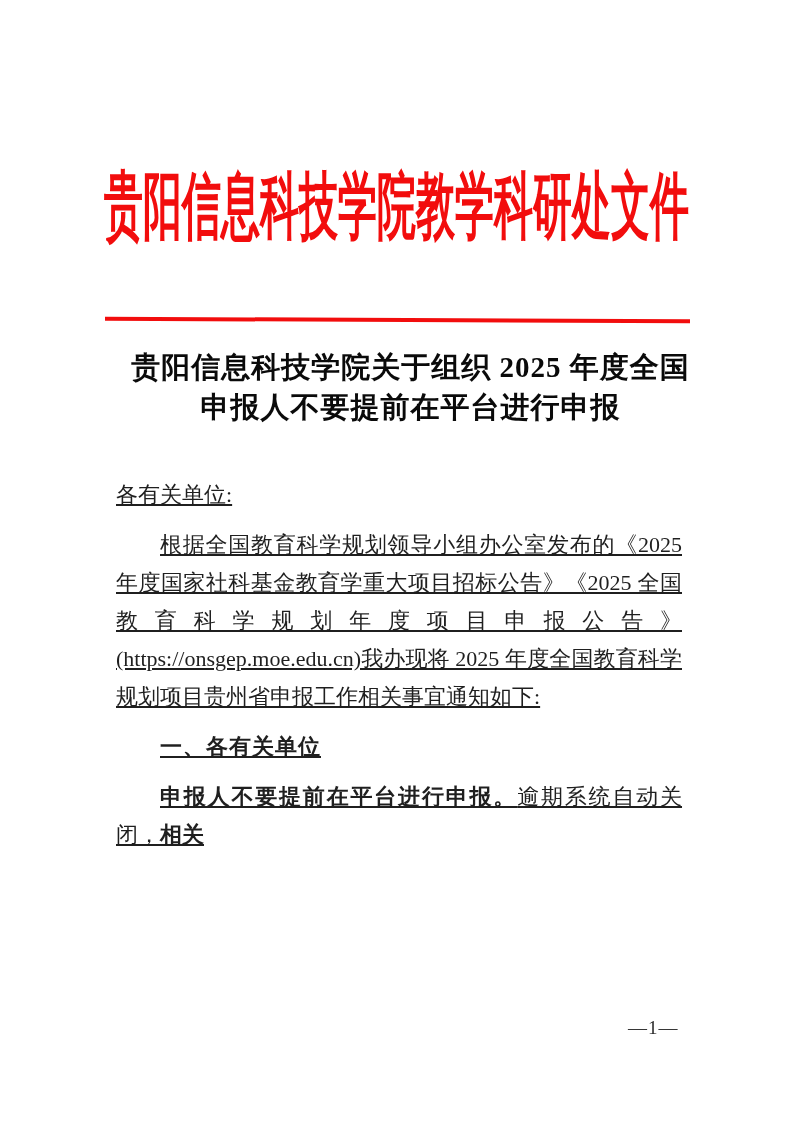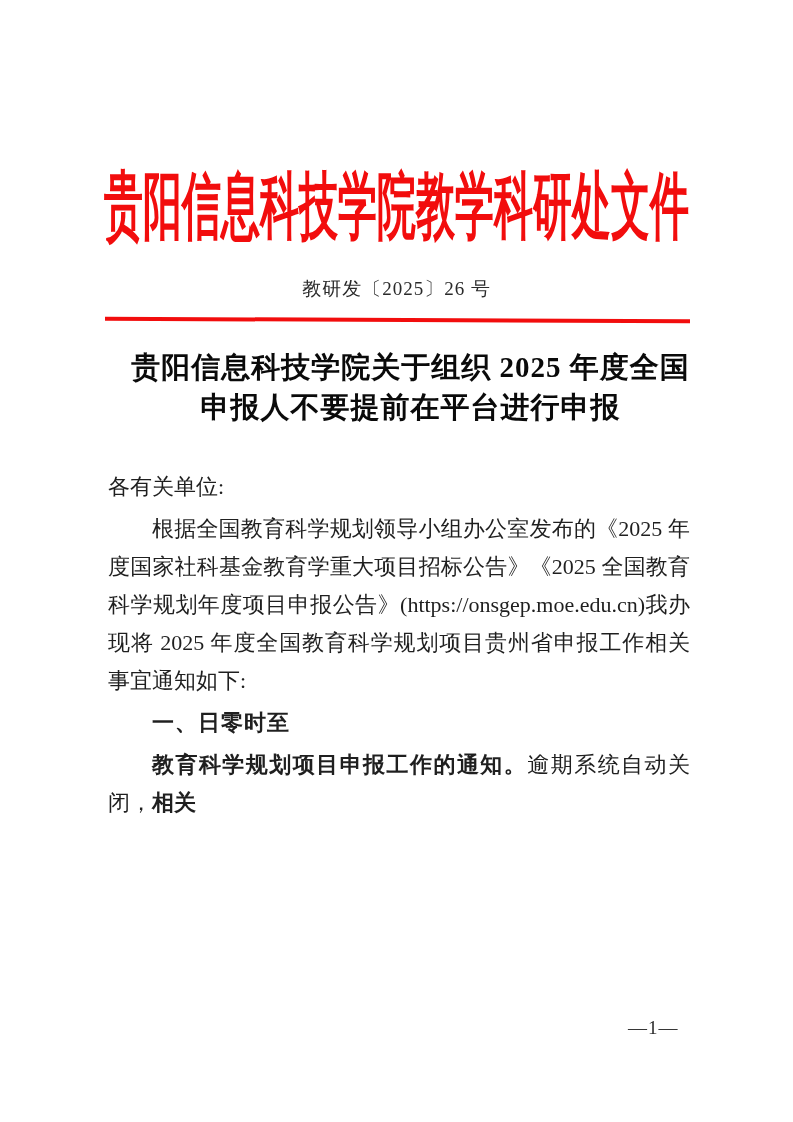--- a/index.html
+++ b/index.html
@@ -72,21 +72,21 @@
   .doc-body {
     position: absolute;
     top: 464px;
     left: 104px;
     width: 590px;
     font-size: 22px;
     line-height: 38px;
     text-align: justify;
     color: #1f1f1f;
   }
-  .para { margin: 4px; }
+  .para { margin: 12px; text-decoration: underline; }
   .para.indent { text-indent: 2em; }
   .para.heading {
     font-family: "Liberation Sans", "DejaVu Sans", sans-serif;
     font-weight: bold;
     text-align: left;
     letter-spacing: 1px;
   }
   .run { font-weight: normal; }
   .run.bold {
     font-weight: bold;
@@ -104,31 +104,30 @@
 </style>
 </head>
 <body>
 
 <div class="page">
 
   <div class="letterhead">
     <span class="stretch" style="color: rgb(242, 13, 13);">贵阳信息科技学院教学科研处文件</span>
   </div>
 
-  <div class="doc-number">教研发〔2025〕26 号</div>
 
   <div class="red-line" style="background: rgb(242, 13, 13);"></div>
 
   <div class="notice-title">
     <div>贵阳信息科技学院关于组织 2025 年度全国</div>
     <div>申报人不要提前在平台进行申报</div>
   </div>
 
   <div class="doc-body">
       <div class="para"><span class="run">各有关单位:</span></div>
       <div class="para indent"><span class="run">根据全国教育科学规划领导小组办公室发布的《2025 年度国家社科基金教育学重大项目招标公告》《2025 全国教育科学规划年度项目申报公告》(https://onsgep.moe.edu.cn)我办现将 2025 年度全国教育科学规划项目贵州省申报工作相关事宜通知如下:</span></div>
-      <div class="para indent heading"><span class="run bold">一、日零时至</span></div>
-      <div class="para indent"><span class="run bold">教育科学规划项目申报工作的通知。</span><span class="run">逾期系统自动关闭，</span><span class="run bold">相关</span></div>
+      <div class="para indent heading"><span class="run bold">一、各有关单位</span></div>
+      <div class="para indent"><span class="run bold">申报人不要提前在平台进行申报。</span><span class="run">逾期系统自动关闭，</span><span class="run bold">相关</span></div>
     </div>
 
   <div class="page-number">—1—</div>
 
 </div>
 
 </body></html>

